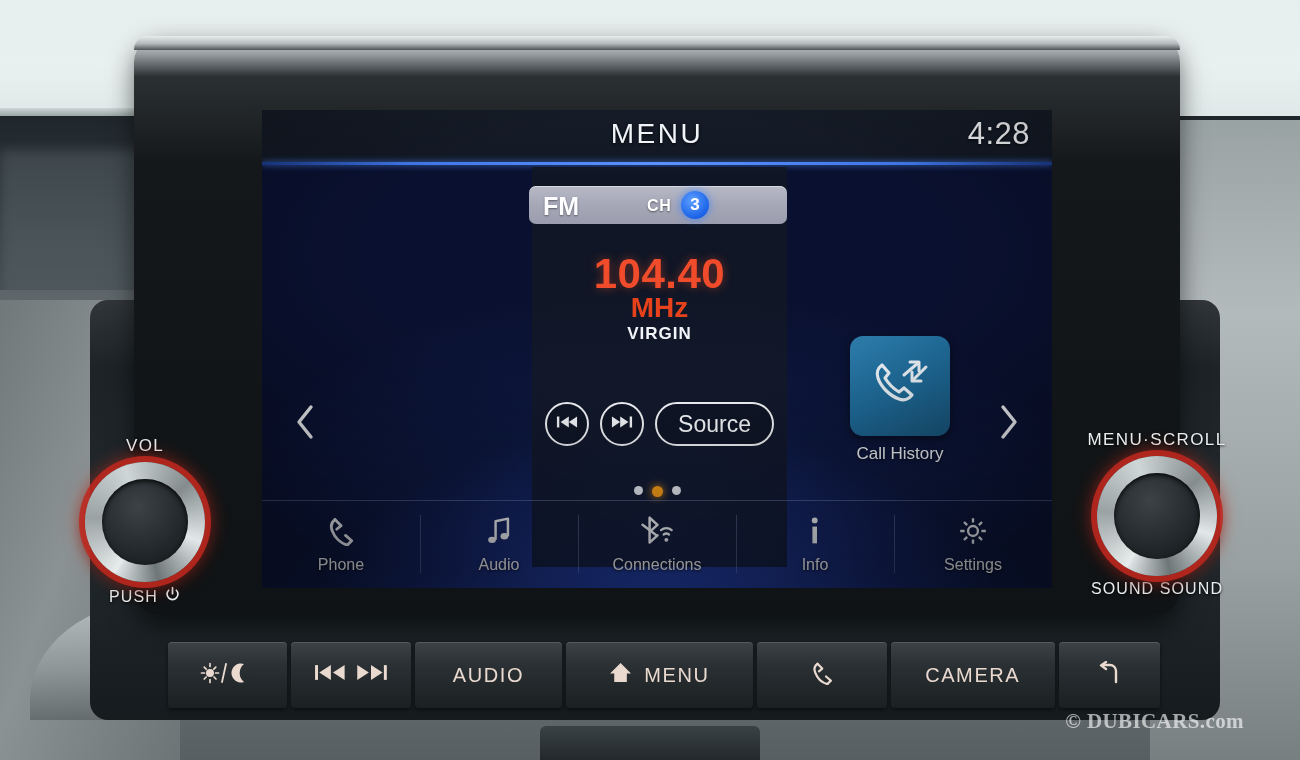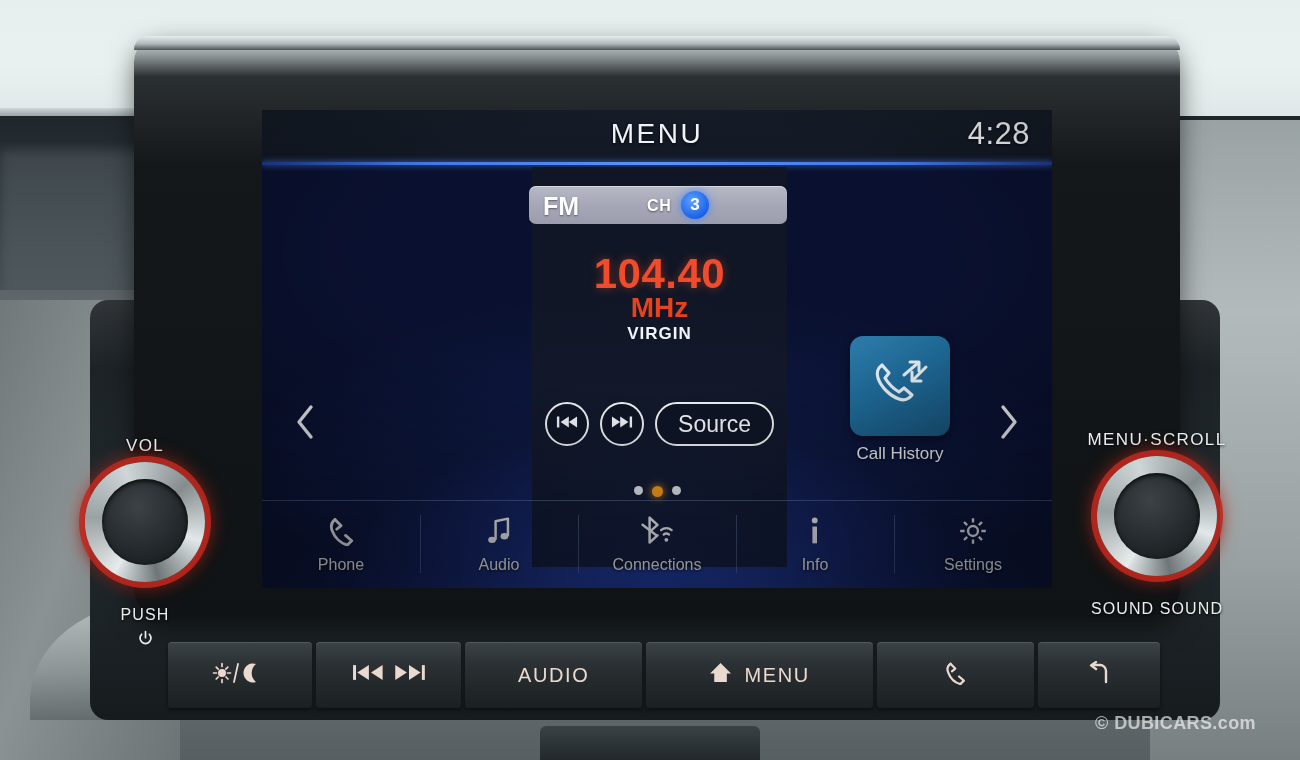--- a/index.html
+++ b/index.html
@@ -233,44 +233,45 @@
     background:conic-gradient(from 210deg,#e8ecec,#9aa2a4 18%,#cfd6d7 36%,#848c8e 55%,#e2e8e9 72%,#6e7678 88%,#dfe5e6 100%);
     box-shadow:0 0 0 6px rgba(190,40,30,.85), 0 0 16px 7px rgba(200,45,30,.55), 0 5px 14px rgba(0,0,0,.6);
   }
   .knob::after {
     content:""; position:absolute; left:17px; top:17px; width:86px; height:86px;
     border-radius:50%;
     background:radial-gradient(circle at 42% 32%, #3c4246, #22282b 60%, #14181a 100%);
     box-shadow:inset 0 2px 5px rgba(0,0,0,.85);
   }
   .knob-bot-label {
-    color:#e9edee; font-size:16px; letter-spacing:1.1px; margin-top:24px;
+    color:#e9edee; font-size:16px; letter-spacing:1.1px; margin-top:4px;
     text-shadow:0 1px 3px rgba(0,0,0,.85);
-    display:flex; align-items:center; justify-content:center; gap:6px;flex-direction:column;
+    display:flex; align-items:center; justify-content:center; gap:6px;
   }
 
   
   .hardbar {
     position:absolute; left:168px; top:642px; width:992px; height:66px;
     display:flex; gap:4px;
   }
   .hbtn {
     background:linear-gradient(180deg,#3c4347 0%,#2a3033 35%,#1b2022 100%);
     border-radius:4px;
     display:flex; align-items:center; justify-content:center; gap:12px;
     color:#e9d9cf; font-size:20px; letter-spacing:1.6px;
     box-shadow:inset 0 1px 0 rgba(255,255,255,.13), 0 2px 4px rgba(0,0,0,.5);
   }
   .hbtn svg { height:22px; fill:#e9d9cf; }
 
   
   .wm {
-    position:absolute; right:44px; bottom:26px;
-    color:rgba(255,255,255,.62); font-size:18px; font-weight:bold;
+    position:absolute; right:56px; bottom:26px;
+    color:rgba(255,255,255,.62); font-size:21px; font-weight:bold;
     letter-spacing:.4px;
+    font-family:Liberation Serif, serif;
   }
 </style>
 </head>
 <body>
 
 <div id="scene">
   <div class="windshield"></div>
   <div class="wsl-edge"></div>
   <div class="dash-upper"></div>
   <div class="dash-left-light"></div>
@@ -500,20 +501,21 @@
       <svg viewBox="0 0 24 26" style="height:24px">
           <g fill="none" stroke="#e9d9cf" stroke-width="2.4" stroke-linecap="round" stroke-linejoin="round">
             <path d="M7 3c-3 2.2-4 6-2.3 9.8C7 19 12.4 23.6 17.8 25"></path>
             <path d="M7 3l5.2 5.2-3.6 3"></path>
             <path d="M17.8 25l3.7-3.7-5.2-4.5"></path>
           </g>
         </svg>
     </span>
   </div>
 
+  <div class="hbtn" style="flex:1.62">CAMERA</div>
 
   <div class="hbtn" style="flex:1.0">
     <span>
       <svg viewBox="0 0 24 24" style="height:24px">
           <g fill="none" stroke="#e9d9cf" stroke-width="2.4" stroke-linecap="round" stroke-linejoin="round">
             <path d="M19 21V10a6 6 0 0 0-6-6H5"></path>
             <path d="M9 1 L4 4.4 L9 8"></path>
           </g>
         </svg>
     </span>

